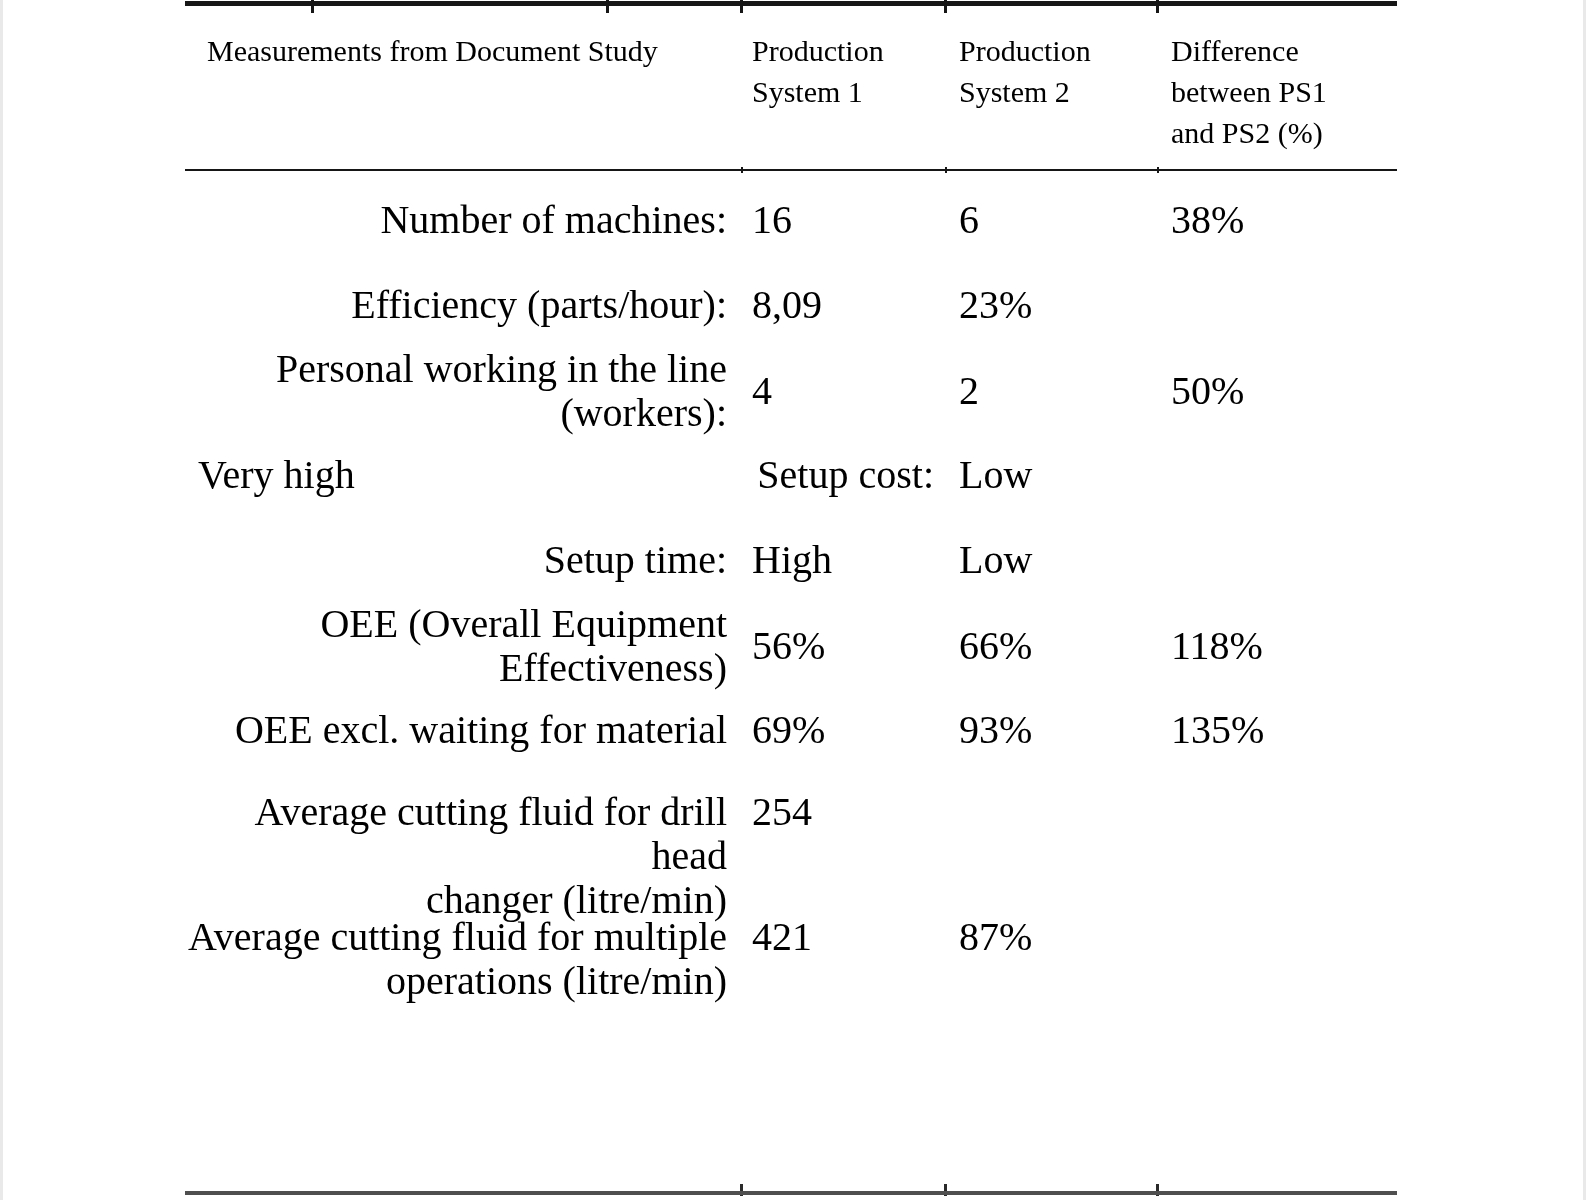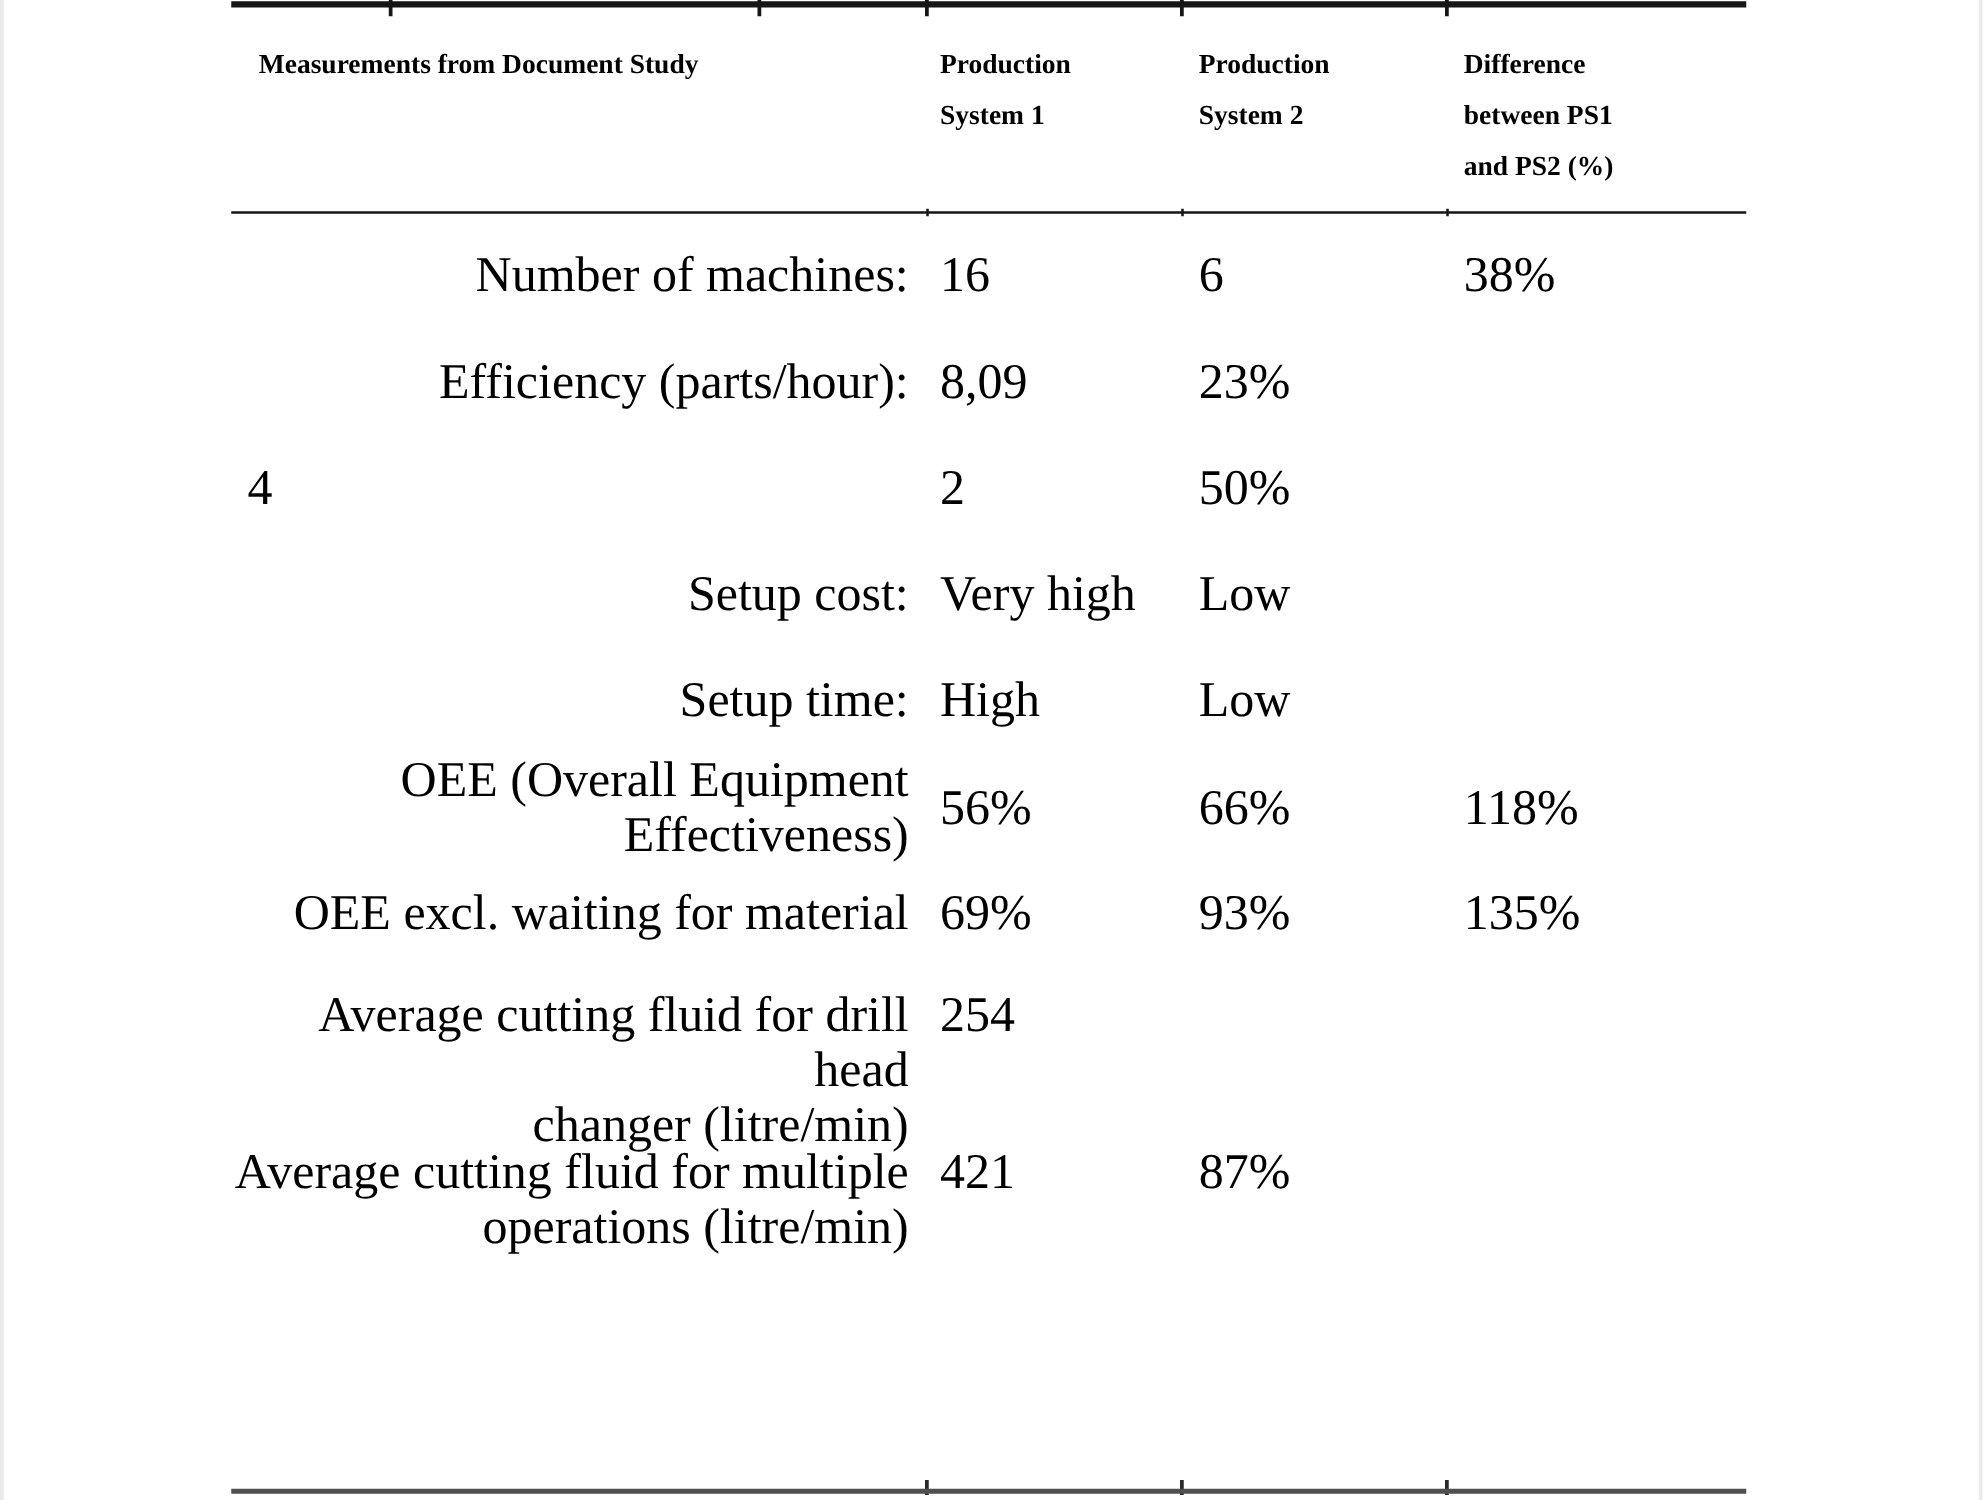--- a/index.html
+++ b/index.html
@@ -36,21 +36,21 @@
   .header-row {
     position: absolute; top: 6px; left: 0;
     width: 1212px; height: 163px;
     display: grid;
     grid-template-columns: 554px 207px 212px 239px;
     align-items: start;
     padding-top: 24px;
     box-sizing: border-box;
   }
   .hcell {
-    font-size: 22px; line-height: 41px; font-weight: 700;
+    font-size: 30px; line-height: 41px; font-weight: 400;
     color: #000; white-space: pre-line;
   }
   .hcell.first { padding-left: 22px; }
   .hcell.val   { padding-left: 13px; }
 
   .tbody {
     position: absolute; top: 177px; left: 0; width: 1212px;
   }
   .trow {
     display: grid;
@@ -103,27 +103,28 @@
     <div class="cell val">16</div>
     <div class="cell val">6</div>
     <div class="cell val">38%</div>
   </div>
       <div class="trow single">
     <div class="cell label">Efficiency (parts/hour):</div>
     <div class="cell val">8,09</div>
     <div class="cell val">23%</div>
   </div>
       <div class="trow single">
+    <div class="cell label">Personal working in the line (workers):</div>
     <div class="cell val">4</div>
     <div class="cell val">2</div>
     <div class="cell val">50%</div>
   </div>
       <div class="trow single">
+    <div class="cell val">Very high</div>
     <div class="cell label">Setup cost:</div>
-    <div class="cell val">Very high</div>
     <div class="cell val">Low</div>
     <div class="cell val"></div>
   </div>
       <div class="trow single">
     <div class="cell label">Setup time:</div>
     <div class="cell val">High</div>
     <div class="cell val">Low</div>
     <div class="cell val"></div>
   </div>
       <div class="trow single">

